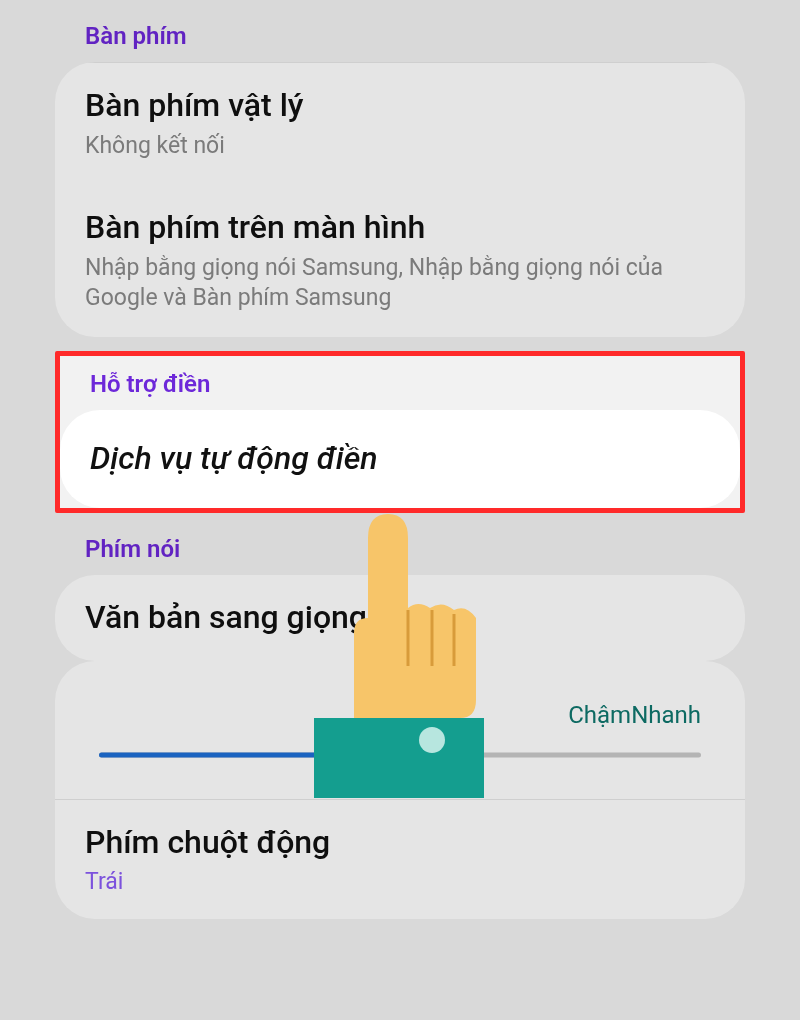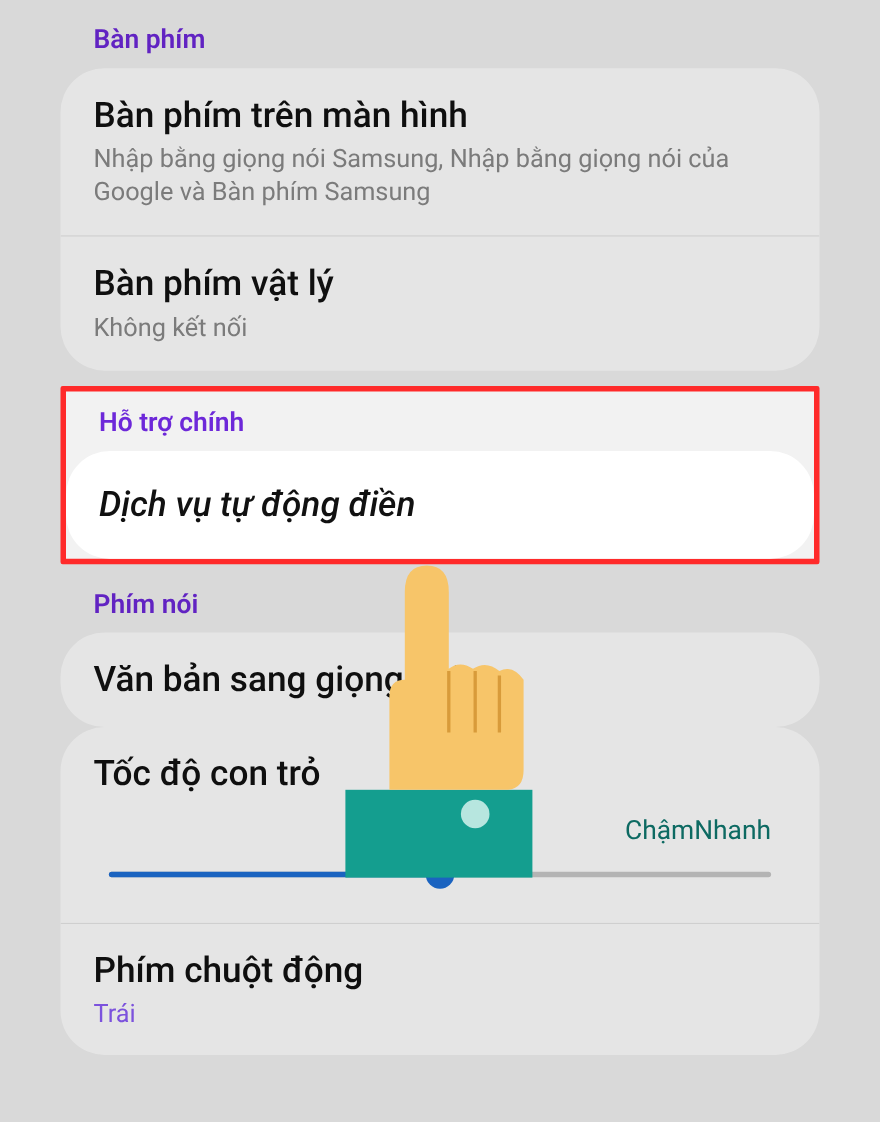--- a/index.html
+++ b/index.html
@@ -96,49 +96,48 @@
     pointer-events: none;
   }
 </style>
 </head>
 <body>
 
 <div class="page">
 
   <div class="section-header">Bàn phím</div>
   <div class="card">
+    <div class="row sep">
+      <div class="title">Bàn phím vật lý</div>
+      <div class="sub">Không kết nối</div>
+    </div>
     <div class="row">
       <div class="title">Bàn phím trên màn hình</div>
       <div class="sub">Nhập bằng giọng nói Samsung, Nhập bằng giọng nói của Google và Bàn phím Samsung</div>
     </div>
-    <div class="row sep">
-      <div class="title">Bàn phím vật lý</div>
-      <div class="sub">Không kết nối</div>
-    </div>
   </div>
 
   <div class="highlight-wrap">
-    <div class="section-header">Hỗ trợ chính</div>
+    <div class="section-header">Hỗ trợ điền</div>
     <div class="card">
       <div class="row">
         <div class="title">Dịch vụ tự động điền</div>
       </div>
     </div>
   </div>
 
   <div class="section-header">Phím nói</div>
   <div class="card">
     <div class="row">
       <div class="title">Văn bản sang giọng nói</div>
     </div>
   </div>
 
   <div class="card">
     <div class="row">
-      <div class="title">Tốc độ con trỏ</div>
       <div class="slider-labels">
         <span>Chậm</span>
         <span>Nhanh</span>
       </div>
       <div class="slider-track">
         <div class="slider-rail"></div>
         <div class="slider-fill" id="slider-fill" style="width: 50%;"></div>
         <div class="slider-thumb" id="slider-thumb" style="left: 50%;"></div>
       </div>
     </div>

